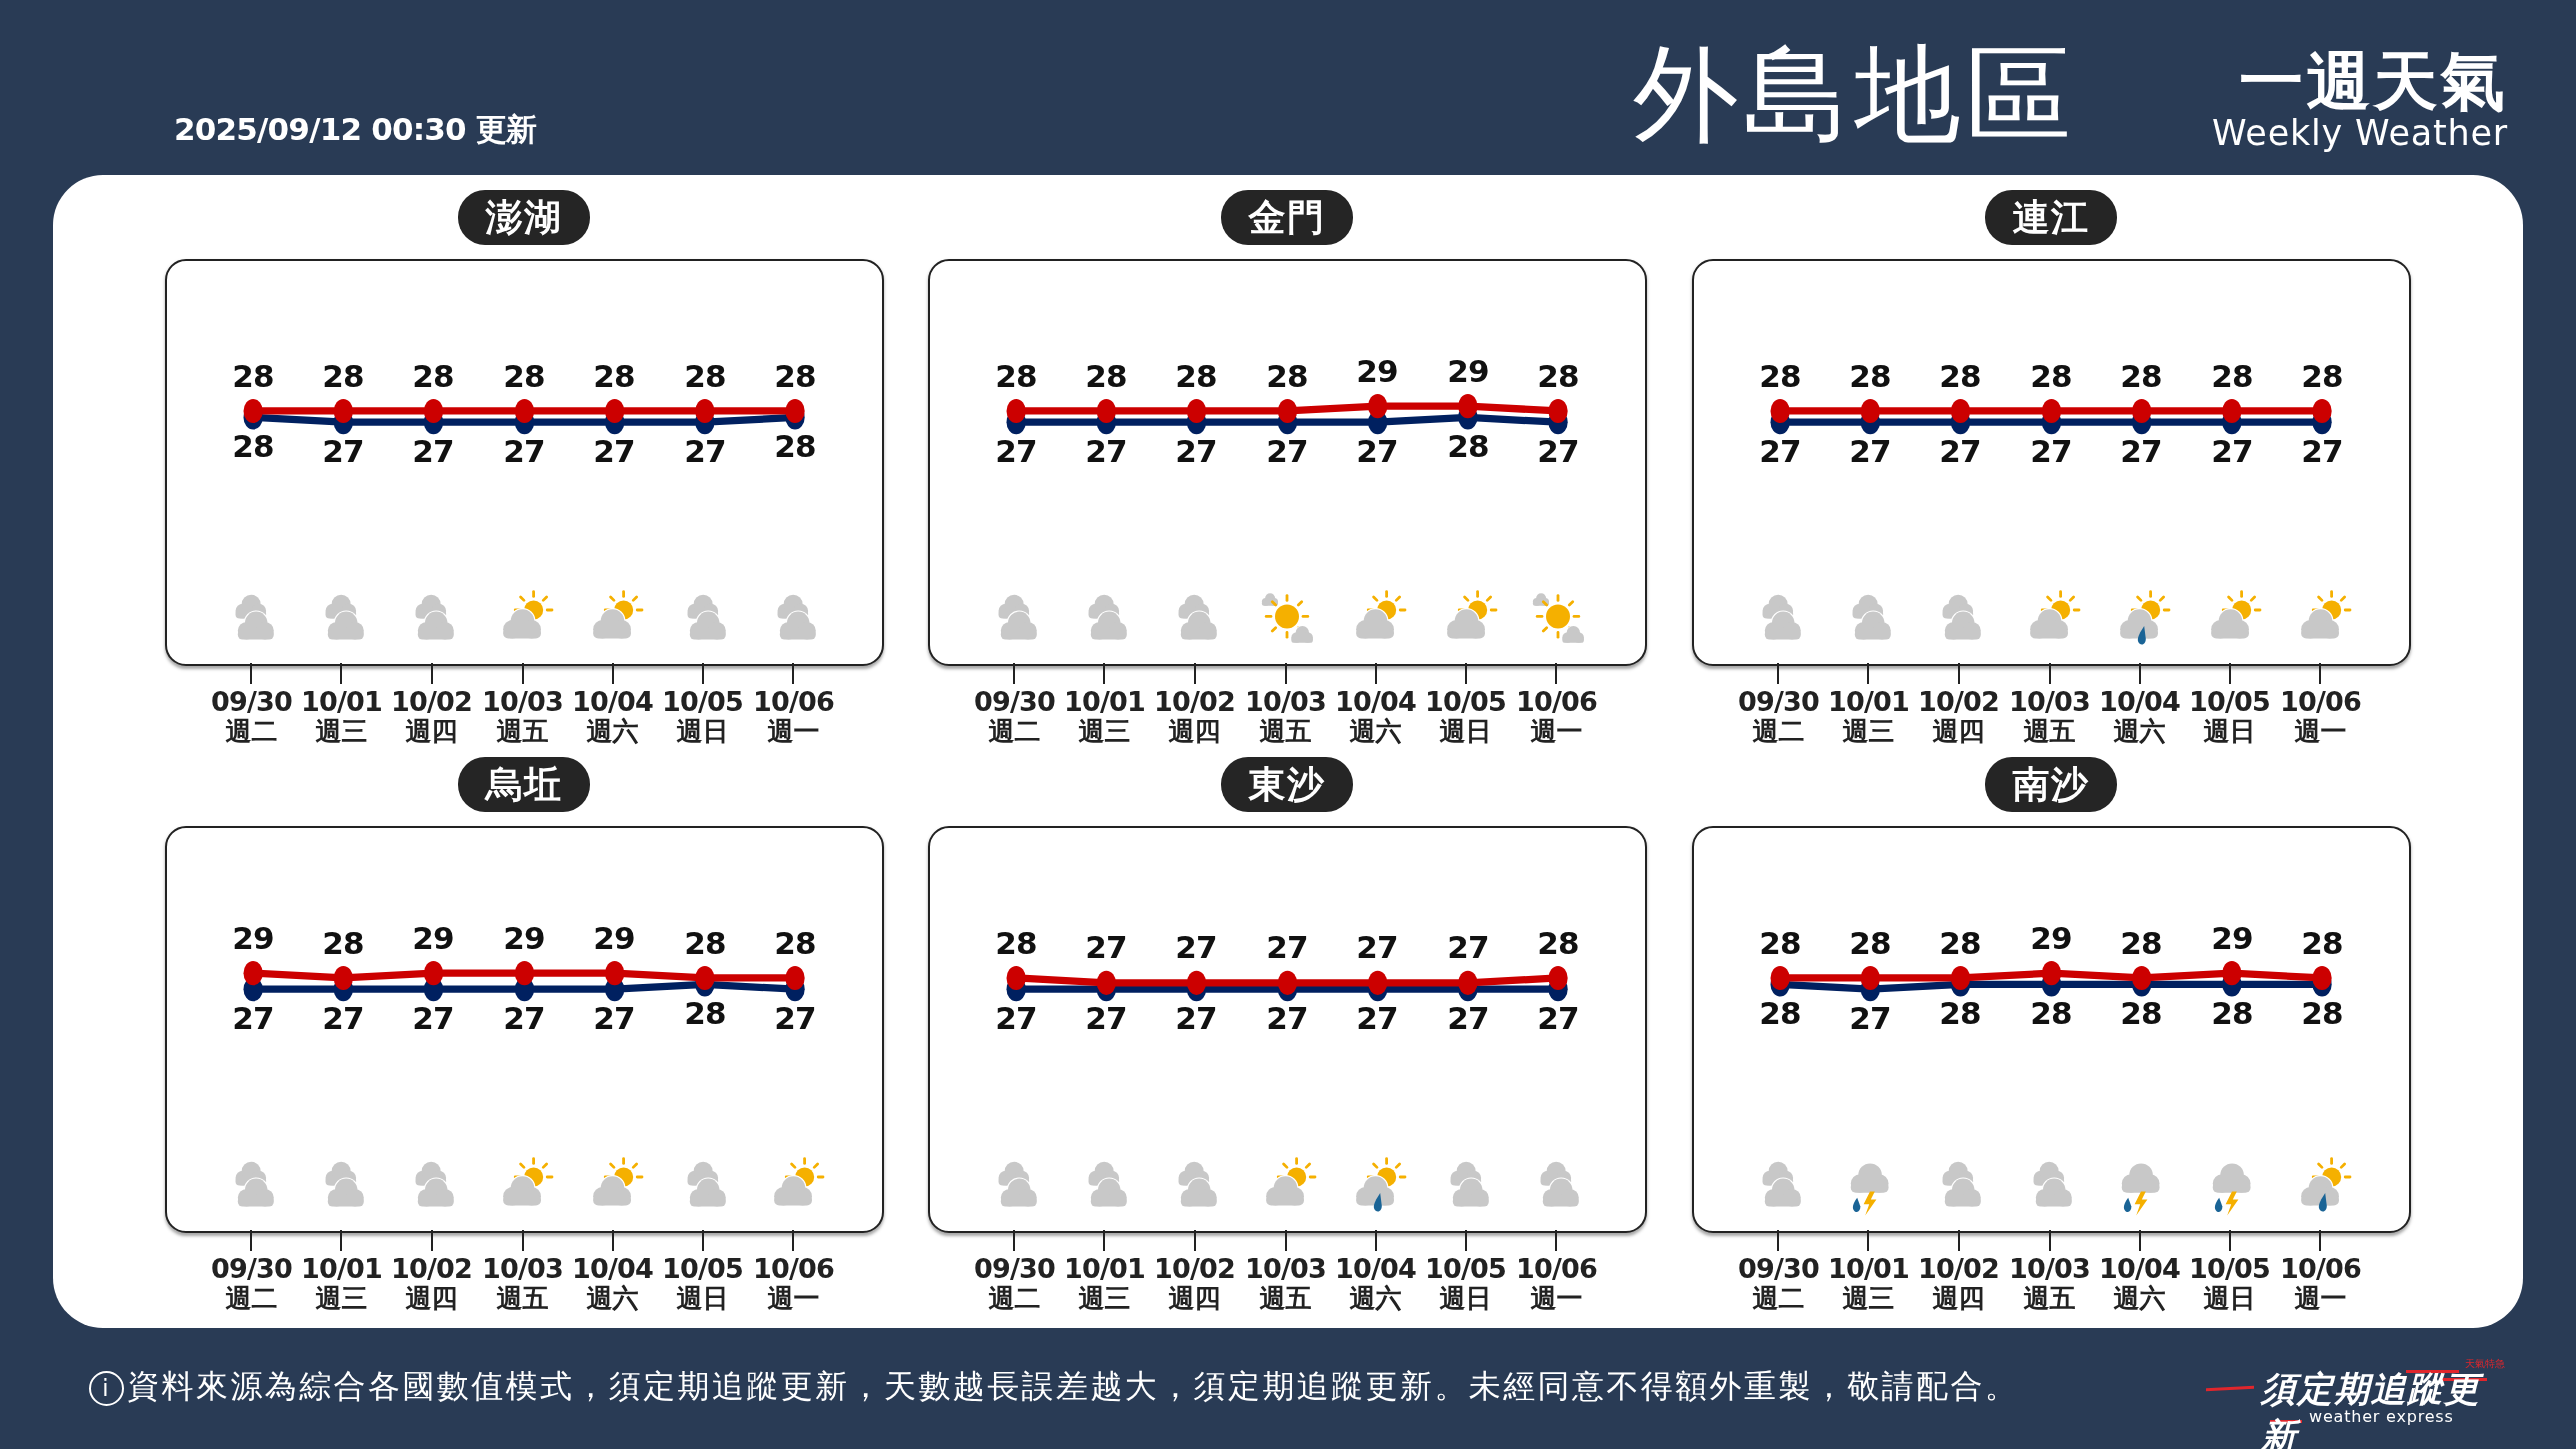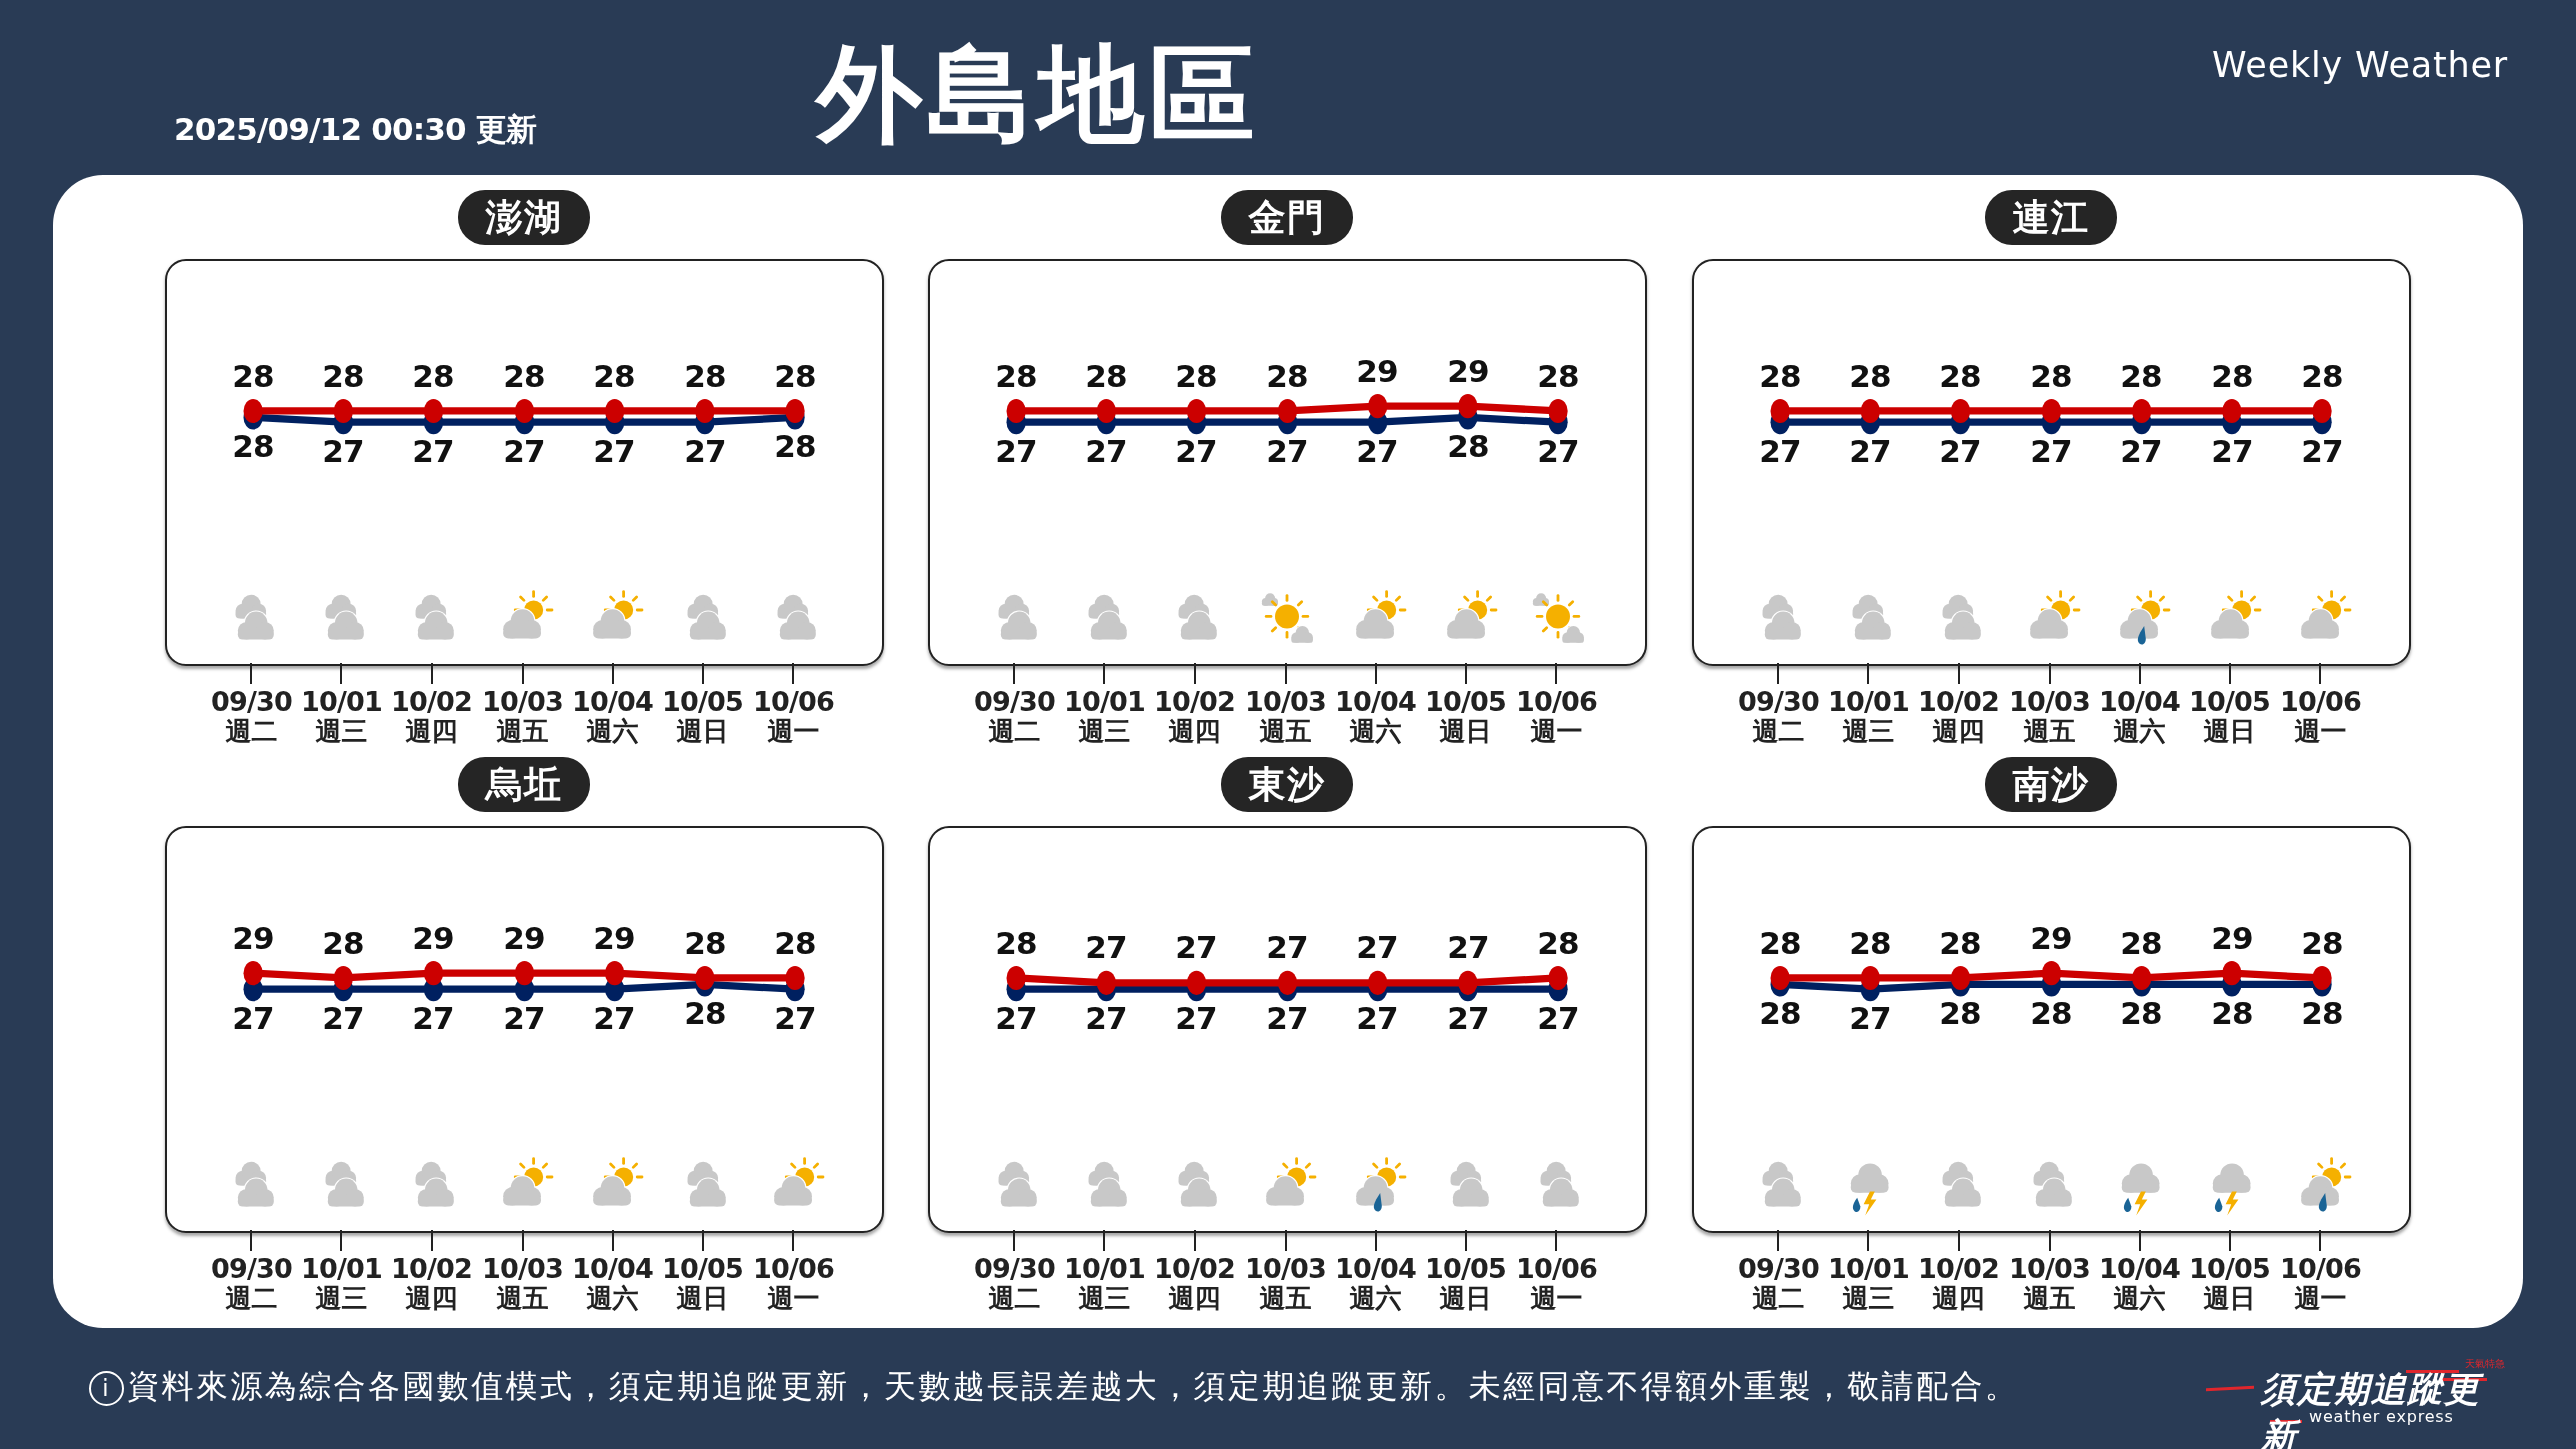--- a/index.html
+++ b/index.html
@@ -1,19 +1,19 @@
 <!DOCTYPE html>
 <html style="font-size:13px"><head>
 <meta charset="utf-8">
 <style>
   html,body{margin:0;padding:0;}
   body{width:2576px;height:1449px;background:#293b55;position:relative;overflow:hidden;
        font-family:"DejaVu Sans","Liberation Sans",sans-serif;}
   .update-time{position:absolute;left:174px;top:109px;color:#fff;font-size:31px;font-weight:bold;letter-spacing:-0.8px;}
-  .main-title{position:absolute;left:0;width:2076px;top:24px;text-align:center;color:#fff;font-size:106px;font-weight:bold;letter-spacing:4.8px;}
+  .main-title{position:absolute;left:0;width:2076px;top:24px;text-align:right;color:#fff;font-size:106px;font-weight:normal;letter-spacing:4.8px;}
   .brand{position:absolute;right:68px;top:47px;text-align:right;color:#fff;}
   .brand-zh{font-size:64px;font-weight:bold;line-height:68px;letter-spacing:3.2px;}
   .brand-en{font-size:35px;line-height:37px;letter-spacing:0.8px;font-family:"DejaVu Sans",sans-serif;}
   .panel{position:absolute;left:53px;top:175px;width:2470px;height:1153px;background:#fff;border-radius:50px;}
   .card{position:absolute;width:718px;height:564px;}
   .pill{position:absolute;left:50%;transform:translateX(-50%);top:-19.3px;width:132px;height:55px;border-radius:27px;background:#252525;color:#fff;
         font-size:37px;font-weight:bold;text-align:center;line-height:55px;letter-spacing:1.6px;}
   .box{position:absolute;left:0;top:50px;width:715px;height:403px;border:2.4px solid #222;border-radius:21px;background:#fff;box-shadow:0 2.4px 3.2px rgba(0,0,0,0.35);}
   .chart-svg{position:absolute;left:0;top:0;}
   .labels{position:absolute;left:0;top:462px;width:718px;height:105px;}
@@ -29,20 +29,21 @@
   .logo-en{position:absolute;left:103px;top:47px;font-size:16px;letter-spacing:0.8px;}
   .logo-red{position:absolute;background:#e0262c;height:3.2px;}
   .logo-small{position:absolute;left:259px;top:-3.2px;font-size:10px;color:#e0262c;}
 </style>
 </head>
 <body>
 
 <div class="update-time">2025/09/12 00:30 更新</div>
 <div class="main-title">外島地區</div>
 <div class="brand">
+  <div class="brand-zh">一週天氣</div>
   <div class="brand-en">Weekly Weather</div>
 </div>
 
 <div class="panel"></div>
 
 <div id="cards">
     <div class="card" style="left: 165px; top: 209px;">
       <div class="pill">澎湖</div>
       <div class="box">
         <svg class="chart-svg" width="715" height="403" viewBox="0 0 888 500">

